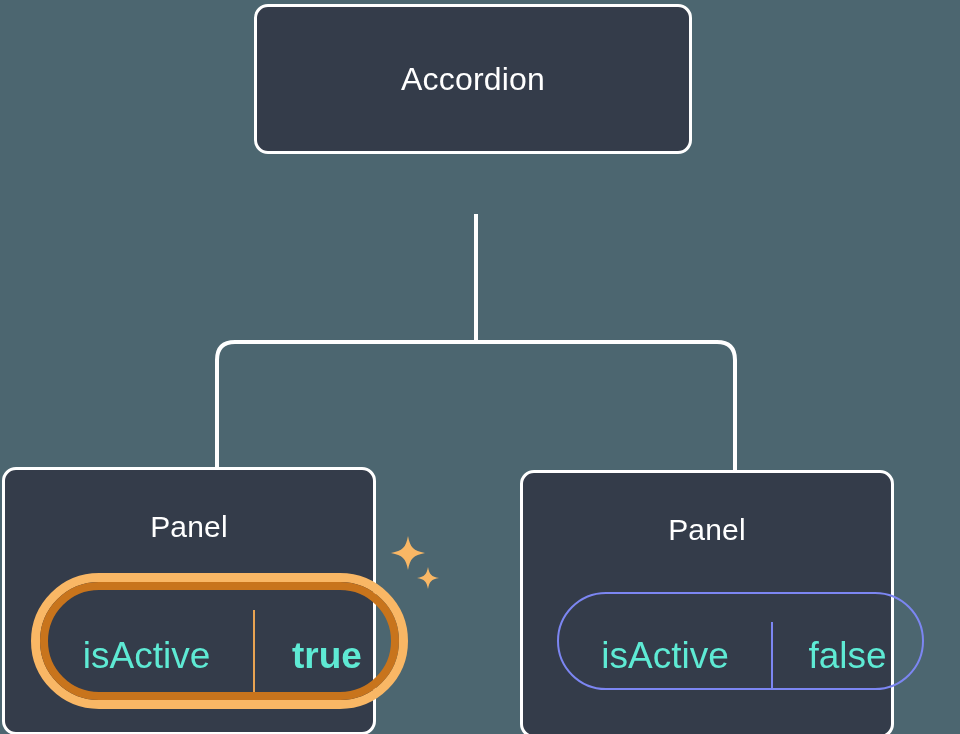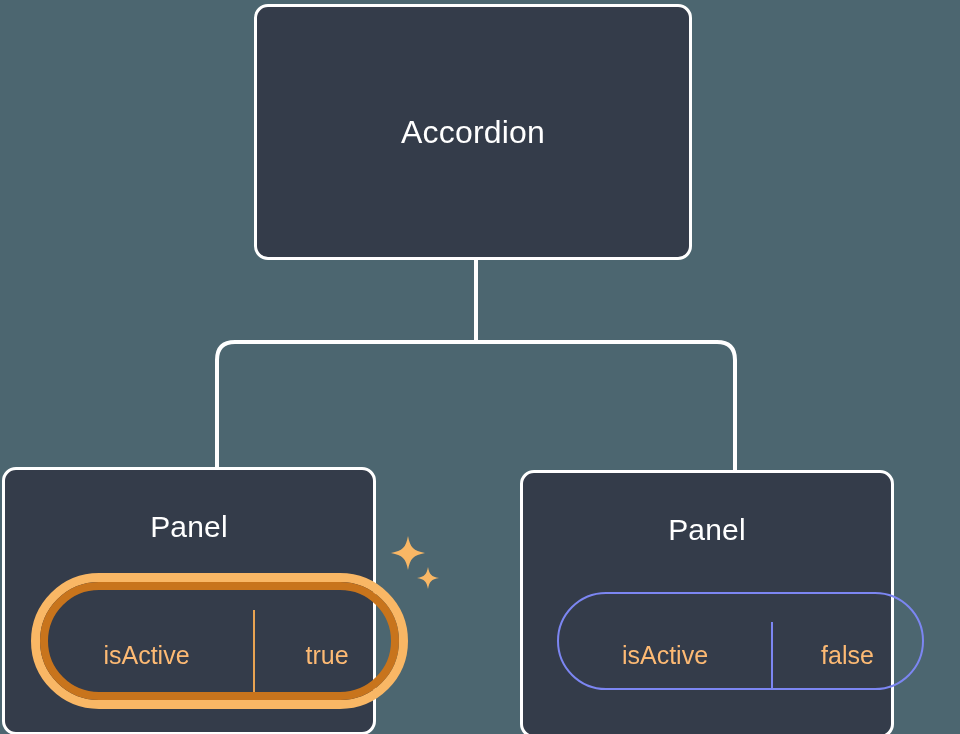--- a/index.html
+++ b/index.html
@@ -48,21 +48,21 @@
     letter-spacing: 0.2px;
     line-height: 1;
     white-space: nowrap;
   }
 
   
   #root-node {
     left: 254px;
     top: 4px;
     width: 438px;
-    height: 256px;
+    height: 150px;
     justify-content: center;
   }
   #root-node .node-title {
     font-size: 32px;
   }
 
   
   .panel-card {
     width: 374px;
     height: 268px;
@@ -80,22 +80,22 @@
     display: flex;
     align-items: stretch;
     border-radius: 999px;
     background: transparent;
   }
 
   .prop-key, .prop-val {
     display: flex;
     align-items: center;
     justify-content: center;
-    color: #fdba74;
-    font-size: 25px;
+    color: #5eead4;
+    font-size: 37px;
     line-height: 1;
     white-space: nowrap;
     margin-top: 28px;
   }
 
   
   .pill-plain {
     border: 2px solid #7c86f2;
   }
   .pill-plain .prop-key {
@@ -114,21 +114,21 @@
     outline-offset: -17px;
     box-shadow: 0 0 0 0 rgba(0,0,0,0);
   }
   .pill-highlight .prop-key {
     flex: 0 0 213px;
     border-right: 2px solid #e8a352;
   }
   .pill-highlight .prop-val {
     flex: 1 1 auto;
     padding: 1px 14px;
-    font-weight: normal;
+    font-weight: bold;
   }
 
   #pill-left  { left: 31px;  top: 573px; width: 377px; height: 136px; }
   #pill-right { left: 557px; top: 592px; width: 367px; height: 98px; }
 
   
   #sparkle-badge {
     position: absolute;
     left: 386px;
     top: 534px;

